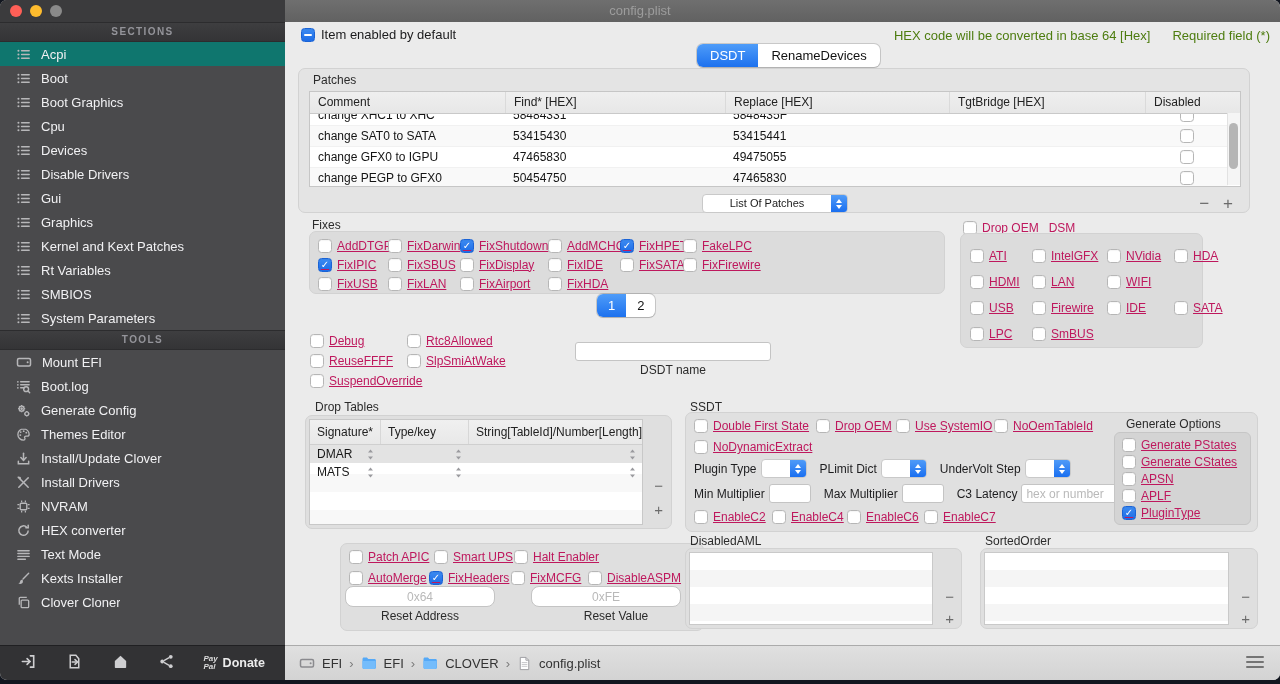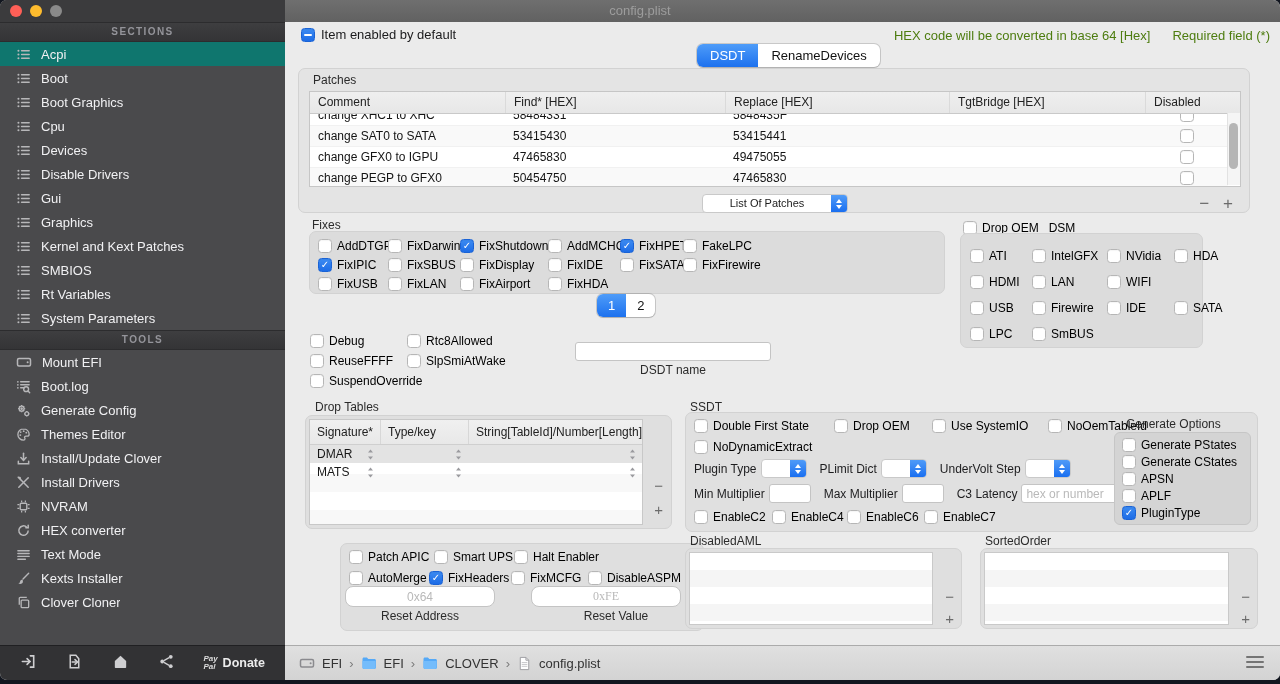--- a/index.html
+++ b/index.html
@@ -33,21 +33,21 @@
 
   
   .main{position:absolute;left:285px;top:22px;width:995px;height:623px;background:#ebebeb;}
   .panel{position:absolute;background:#e2e2e2;border:1px solid #d2d2d2;border-radius:7px;box-sizing:border-box;}
   .ptitle{position:absolute;font-size:12px;color:#2b2b2b;white-space:nowrap;}
 
   .enabled-row{position:absolute;left:16px;top:5px;display:flex;align-items:center;gap:6px;font-size:13px;color:#1b1b1d;}
   .notes{position:absolute;right:10px;top:6px;display:flex;gap:22px;font-size:13px;color:#4d7c0f;white-space:nowrap;}
 
   
-  .cb{display:inline-flex;align-items:center;gap:5px;font-size:12px;color:#000000;white-space:nowrap;}
+  .cb{display:inline-flex;align-items:center;gap:5px;font-size:12px;color:#be185d;white-space:nowrap;text-decoration:underline;}
   .cbx{width:14px;height:14px;border-radius:3.5px;background:#fff;border:1px solid #b6b6b6;box-sizing:border-box;display:inline-flex;align-items:center;justify-content:center;flex:none;box-shadow:inset 0 1px 1px rgba(0,0,0,.04);}
   .cbx.on{background:linear-gradient(#3c8bf2,#1d6ce6);border-color:#1a63d6;}
   .cbx.on::after{content:"✓";color:#fff;font-size:10px;font-weight:bold;line-height:1;}
   .cbx.ind{background:linear-gradient(#3c8bf2,#1d6ce6);border-color:#1a63d6;}
   .cbx.ind::after{content:"";width:8px;height:2px;background:#fff;border-radius:1px;}
 
   
   .seg{display:inline-flex;background:#fff;border-radius:6px;overflow:hidden;box-shadow:0 0 0 1px rgba(0,0,0,.15),0 1px 1px rgba(0,0,0,.12);height:23px;align-items:stretch;font-size:13px;}
   .sg{padding:0 13px;display:flex;align-items:center;color:#111;}
   .sg.on{background:linear-gradient(#4e9cf9,#1d71ee);color:#fff;}
@@ -105,21 +105,21 @@
   .dt-th:first-child{border-left:none;}
   .dt-row{display:grid;grid-template-columns:70px 88px 1fr;height:18px;align-items:center;}
   .dt-row.sel{background:#e3e3e3;}
   .dt-cell{display:flex;align-items:center;height:18px;padding-left:7px;font-size:12px;color:#161616;}
   .stp{margin-left:auto;margin-right:6px;display:inline-flex;}
   .dt-mp{right:8px;top:62px;flex-direction:column;gap:9px;font-size:15px;}
 
   
   .ssdt-panel{left:400px;top:390px;width:573px;height:120px;background:#e0e0e0;}
   .ssdt-row{position:absolute;left:8px;display:grid;align-items:center;}
-  .ssdt-r1{top:6px;grid-template-columns:122px 80px 98px auto;gap:18px;}
+  .ssdt-r1{top:6px;grid-template-columns:122px 80px 98px auto;}
   .ssdt-r2{top:27px;}
   .ssdt-r5{top:97px;grid-template-columns:78px 75px 77px auto;}
   .flex-row{position:absolute;left:8px;display:flex;align-items:center;gap:4px;}
   .dd-row{top:46px;}
   .field-row{top:71px;}
   .flbl{font-size:12px;color:#1d1d1f;white-space:nowrap;}
   .flbl.ml{margin-left:9px;}
 
   
   .gen-title{left:440px;top:4px;}
@@ -127,21 +127,21 @@
   .gen-list{display:flex;flex-direction:column;gap:3px;}
 
   
   .apic-panel{left:22px;top:521px;width:364px;height:88px;background:#dfdfdf;margin-left:33px;}
   .apic-row{position:absolute;left:8px;display:grid;align-items:center;}
   .apic-r1{top:6px;grid-template-columns:85px 80px auto;}
   .apic-r2{top:27px;grid-template-columns:80px 82px 77px auto;}
   .reset-inp{position:absolute;top:42px;height:21px;text-align:center;border-radius:8px;}
   .reset-inp::placeholder{text-align:center;}
   .ra{left:4px;width:150px;}
-  .rv{left:190px;width:150px;font-family:Liberation Serif, serif;}
+  .rv{left:190px;width:150px;}
   .ra-lbl{left:4px;top:65px;width:150px;}
   .rv-lbl{left:190px;top:65px;width:170px;}
 
   
   .aml-panel{background:#dfdfdf;}
   .daml{left:400px;top:526px;width:277px;height:81px;}
   .sord{left:695px;top:526px;width:278px;height:81px;}
   .stripes{position:absolute;left:3px;top:3px;right:28px;bottom:3px;border:1px solid #c9c9c9;background:repeating-linear-gradient(180deg,#fff 0,#fff 17px,#f5f5f5 17px,#f5f5f5 34px);}
   .aml-mp{right:7px;top:40px;flex-direction:column;gap:7px;font-size:15px;}
 
@@ -312,36 +312,36 @@
                 <g fill="none" stroke="currentColor" stroke-width="1.7" stroke-linecap="round">
                   <path d="M6 4h8M6 8h8M6 12h8"></path>
                 </g>
                 <g fill="currentColor">
                   <circle cx="2.6" cy="4" r="1.1"></circle>
                   <circle cx="2.6" cy="8" r="1.1"></circle>
                   <circle cx="2.6" cy="12" r="1.1"></circle>
                 </g>
               </svg>
             </span>
+            <span class="side-lbl">Rt Variables</span>
+          </div>
+          <div class="side-item">
+            <span class="icn">
+              <svg viewBox="0 0 16 16" width="15" height="15">
+                <g fill="none" stroke="currentColor" stroke-width="1.7" stroke-linecap="round">
+                  <path d="M6 4h8M6 8h8M6 12h8"></path>
+                </g>
+                <g fill="currentColor">
+                  <circle cx="2.6" cy="4" r="1.1"></circle>
+                  <circle cx="2.6" cy="8" r="1.1"></circle>
+                  <circle cx="2.6" cy="12" r="1.1"></circle>
+                </g>
+              </svg>
+            </span>
             <span class="side-lbl">SMBIOS</span>
-          </div>
-          <div class="side-item">
-            <span class="icn">
-              <svg viewBox="0 0 16 16" width="15" height="15">
-                <g fill="none" stroke="currentColor" stroke-width="1.7" stroke-linecap="round">
-                  <path d="M6 4h8M6 8h8M6 12h8"></path>
-                </g>
-                <g fill="currentColor">
-                  <circle cx="2.6" cy="4" r="1.1"></circle>
-                  <circle cx="2.6" cy="8" r="1.1"></circle>
-                  <circle cx="2.6" cy="12" r="1.1"></circle>
-                </g>
-              </svg>
-            </span>
-            <span class="side-lbl">Rt Variables</span>
           </div>
           <div class="side-item">
             <span class="icn">
               <svg viewBox="0 0 16 16" width="15" height="15">
                 <g fill="none" stroke="currentColor" stroke-width="1.7" stroke-linecap="round">
                   <path d="M6 4h8M6 8h8M6 12h8"></path>
                 </g>
                 <g fill="currentColor">
                   <circle cx="2.6" cy="4" r="1.1"></circle>
                   <circle cx="2.6" cy="8" r="1.1"></circle>

